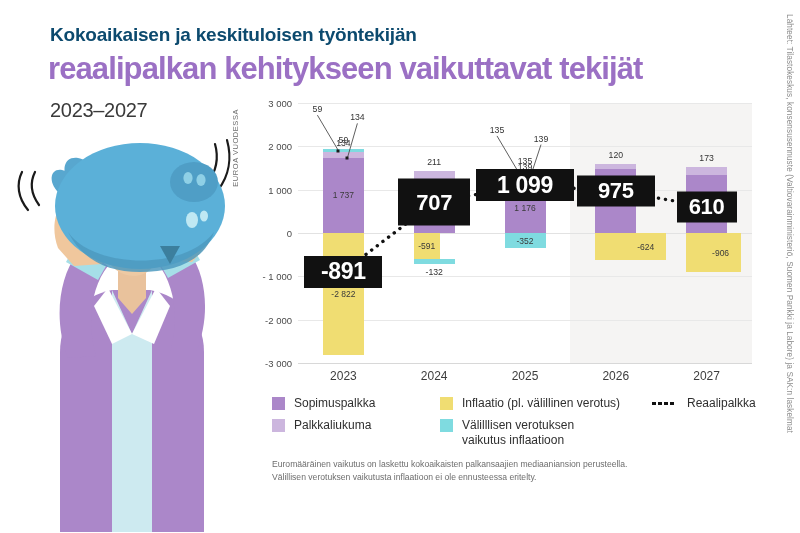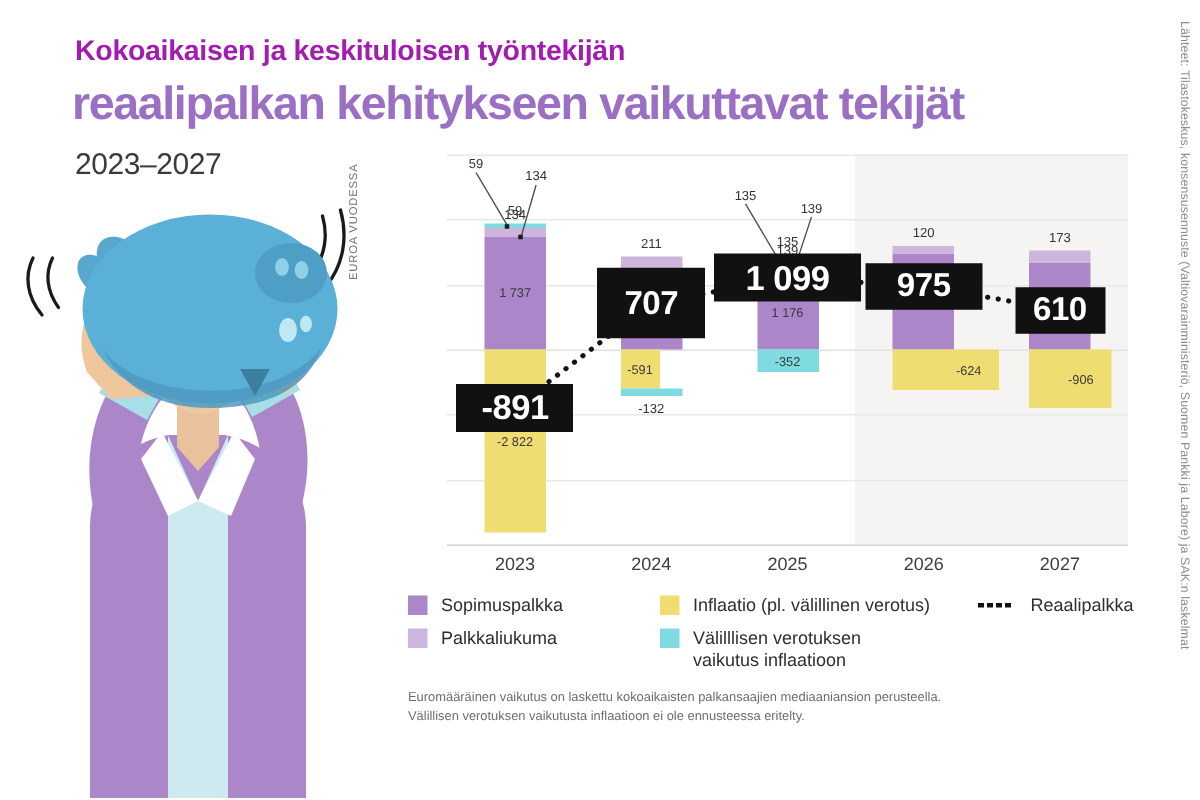--- a/index.html
+++ b/index.html
@@ -16,21 +16,21 @@
     -webkit-font-smoothing: antialiased;
   }
 
   
   .kicker {
     position: absolute;
     left: 50px; top: 24px;
     width: 660px;
     font-size: 19px;
     font-weight: 700;
-    color: #a21caf;
+    color: #0c4a6e;
     letter-spacing: -0.2px;
     line-height: 1.15;
   }
   .headline {
     position: absolute;
     left: 48px; top: 52px;
     width: 690px;
     font-size: 31px;
     font-weight: 700;
     color: #9b70c4;
@@ -280,20 +280,29 @@
 
       <ellipse cx="184" cy="100" rx="6" ry="8" fill="#bfe8f3"></ellipse>
       <ellipse cx="196" cy="96" rx="4" ry="5.5" fill="#bfe8f3"></ellipse>
 
       <path d="M152 126 L172 126 L162 144 Z" fill="#3c7f9e"></path>
     </g>
   </svg>
 
   <div class="chart">
     <div class="axis-title">EUROA VUODESSA</div>
+    <div class="ytick-wrap" id="yticks">
+        <div class="ytick" style="top: 0px;">3 000</div>
+        <div class="ytick" style="top: 43.3333px;">2 000</div>
+        <div class="ytick" style="top: 86.6667px;">1 000</div>
+        <div class="ytick" style="top: 130px;">0</div>
+        <div class="ytick" style="top: 173.333px;">- 1 000</div>
+        <div class="ytick" style="top: 216.667px;">-2 000</div>
+        <div class="ytick" style="top: 260px;">-3 000</div>
+      </div>
 
     <div class="plot" id="plot">
       <div class="forecast-band" id="forecastBand" style="left: 272.4px; width: 181.6px;"></div>
       <div id="grid">
           <div class="gridline" style="top: 0px;"></div>
           <div class="gridline" style="top: 43.3333px;"></div>
           <div class="gridline" style="top: 86.6667px;"></div>
           <div class="gridline zero" style="top: 130px;"></div>
           <div class="gridline" style="top: 173.333px;"></div>
           <div class="gridline" style="top: 216.667px;"></div>

